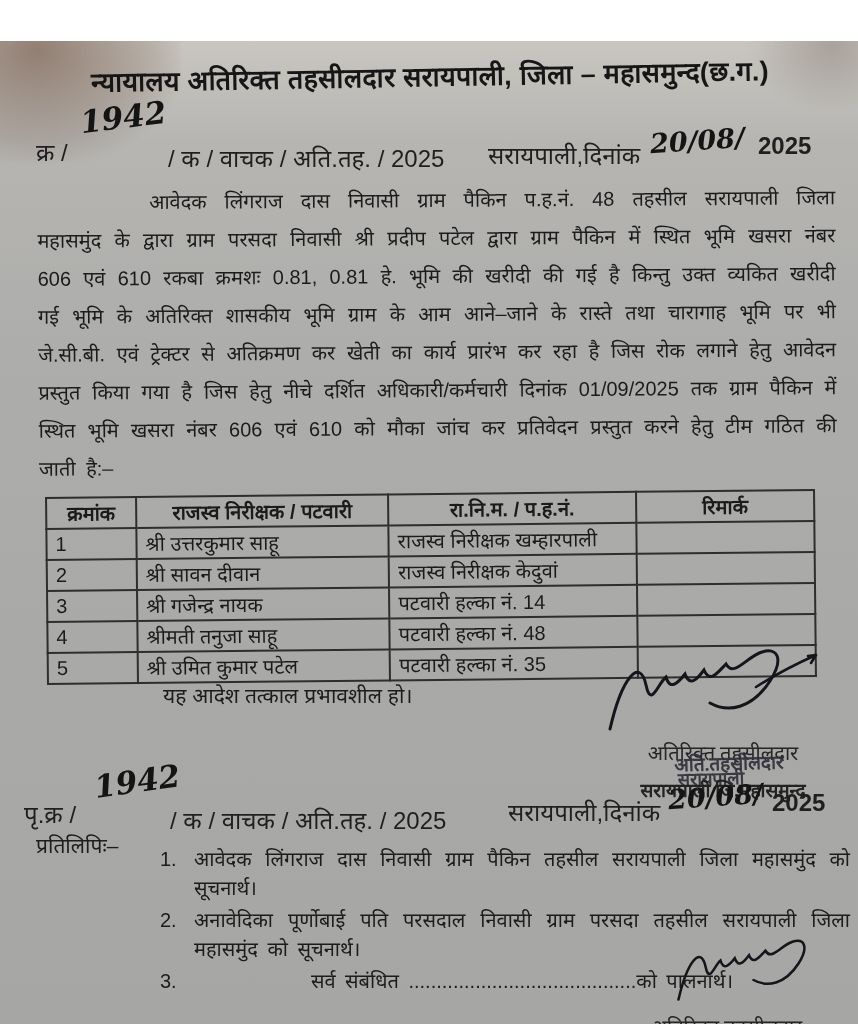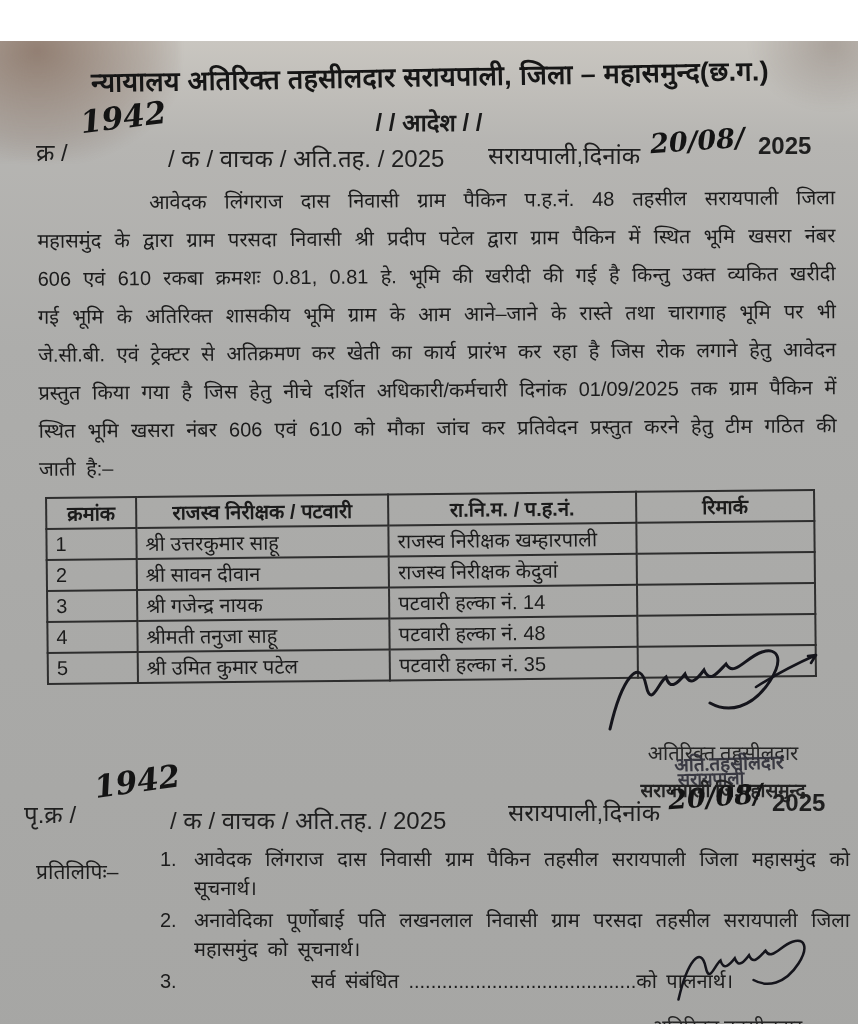--- a/index.html
+++ b/index.html
@@ -56,37 +56,36 @@
   td.c-post{width:242px;}
   td.c-remark{width:170px;}
   .order-note{position:absolute;left:163px;top:640px;font-size:21px;color:#1c1c1c;}
   .sig-block{position:absolute;width:270px;text-align:center;}
   .sig-svg{display:block;}
   .sig-lines{position:relative;height:78px;font-family:Liberation Serif, serif;}
   .sig-printed1{position:absolute;left:0;top:0;width:100%;font-size:20px;color:#262626;}
   .sig-stamp1{position:absolute;left:6px;top:11px;width:100%;font-size:19px;font-weight:700;color:#30303a;transform:rotate(-1.5deg);opacity:.92;}
   .sig-stamp2{position:absolute;left:-12px;top:27px;width:100%;font-size:18px;font-weight:700;color:#30303a;transform:rotate(-1.5deg);opacity:.92;}
   .sig-printed2{position:absolute;left:0;top:38px;width:100%;font-size:19px;font-weight:700;color:#232323;}
-  .copies-label{position:absolute;left:36px;top:816px;font-size:21px;color:#1d1d1d;text-align:center;}
+  .copies-label{position:absolute;left:36px;top:790px;font-size:21px;color:#1d1d1d;text-align:center;}
   .copies{position:absolute;left:160px;top:804px;width:690px;font-size:20px;line-height:29px;color:#1c1c1c;}
   .copy-item{display:flex;margin-bottom:3px;}
   .copy-num{width:34px;flex:0 0 34px;}
   .copy-text{flex:1;text-align:justify;word-spacing:4px;}
   .round-stamp{position:absolute;left:252px;top:970px;}
 </style>
 </head>
 <body>
 
 <div class="page">
 
   <div class="smudge"></div>
   <div class="smudge2"></div>
 
   <div class="title">न्यायालय अतिरिक्त तहसीलदार सरायपाली, जिला – महासमुन्द(छ.ग.)</div>
-  <div class="order-heading">/ / आदेश / /</div>
 
   <span class="txt" style="left:36px;top:94px;">क्र /</span>
   <span class="hw" style="left:80px;top:58px;font-size:31px;transform:rotate(-7deg);">1942</span>
   <span class="txt" style="left:168px;top:100px;">/ क / वाचक / अति.तह. / 2025</span>
   <span class="txt" style="left:488px;top:97px;">सरायपाली,दिनांक</span>
   <span class="hw" style="left:650px;top:84px;font-size:27px;transform:rotate(-4deg);">20/08/</span>
   <span class="txt" style="left:758px;top:91px;font-weight:600;">2025</span>
 
   <div class="para">आवेदक लिंगराज दास निवासी ग्राम पैकिन प.ह.नं. 48 तहसील सरायपाली जिला महासमुंद के द्वारा ग्राम परसदा निवासी श्री प्रदीप पटेल द्वारा ग्राम पैकिन में स्थित भूमि खसरा नंबर 606 एवं 610  रकबा क्रमशः 0.81, 0.81 हे. भूमि की खरीदी की गई है किन्तु उक्त व्यकित खरीदी गई भूमि के अतिरिक्त शासकीय भूमि ग्राम के आम आने–जाने के रास्ते तथा चारागाह भूमि पर भी जे.सी.बी. एवं ट्रेक्टर से अतिक्रमण कर खेती का कार्य प्रारंभ कर रहा है जिस रोक लगाने हेतु आवेदन प्रस्तुत किया गया है जिस हेतु नीचे दर्शित अधिकारी/कर्मचारी दिनांक 01/09/2025 तक ग्राम पैकिन में स्थित भूमि खसरा नंबर 606 एवं 610 को मौका जांच कर प्रतिवेदन प्रस्तुत करने हेतु टीम गठित की जाती है:–</div>
 
@@ -124,20 +123,21 @@
     </tr>
     <tr>
       <td class="c-num">5</td>
       <td class="c-name">श्री उमित कुमार पटेल</td>
       <td class="c-post">पटवारी हल्का नं. 35</td>
       <td class="c-remark"></td>
     </tr>
   </tbody>
     </table>
 
+  <div class="order-note">यह आदेश तत्काल प्रभावशील हो।</div>
 
   <div class="sig-block" style="left:588px;top:602px;">
     <svg class="sig-svg" width="240" height="96" viewBox="0 0 240 96">
       <path d="M22 86 C 34 34, 52 14, 58 42 C 63 66, 70 40, 78 34 C 82 48, 90 40, 97 31 C 102 45, 110 35, 116 27 C 122 41, 130 29, 138 21 C 146 35, 158 14, 174 9 C 190 4, 196 16, 182 38 C 164 66, 140 70, 122 60" fill="none" stroke="#15151c" stroke-width="3" stroke-linecap="round"></path>
       <path d="M168 44 C 190 30, 210 20, 228 12 L 220 13 M 228 12 L 223 20" fill="none" stroke="#15151c" stroke-width="2.6" stroke-linecap="round"></path>
     </svg>
     <div class="sig-lines">
       <div class="sig-printed1">अतिरिक्त तहसीलदार</div>
       <div class="sig-stamp1">अति.तहसीलदार</div>
       <div class="sig-stamp2">सरायपाली</div>
@@ -154,21 +154,21 @@
 
   <div class="copies-label">प्रतिलिपिः–</div>
 
   <div class="copies">
     <div class="copy-item">
       <span class="copy-num">1.</span>
       <span class="copy-text">आवेदक लिंगराज दास निवासी ग्राम पैकिन तहसील सरायपाली जिला महासमुंद को सूचनार्थ।</span>
     </div>
     <div class="copy-item">
       <span class="copy-num">2.</span>
-      <span class="copy-text">अनावेदिका पूर्णोबाई पति लखनलाल निवासी ग्राम परसदा तहसील सरायपाली जिला महासमुंद को सूचनार्थ।</span>
+      <span class="copy-text">अनावेदिका पूर्णोबाई पति परसदाल निवासी ग्राम परसदा तहसील सरायपाली जिला महासमुंद को सूचनार्थ।</span>
     </div>
     <div class="copy-item">
       <span class="copy-num">3.</span>
       <span class="copy-text" style="text-align:center;">सर्व संबंधित .........................................को पालनार्थ।</span>
     </div>
   </div>
 
   <div class="sig-block" style="left:592px;top:888px;">
     <svg class="sig-svg" style="margin-left:70px;" width="180" height="84" viewBox="0 0 240 96">
       <path d="M22 86 C 34 34, 52 14, 58 42 C 63 66, 70 40, 78 34 C 82 48, 90 40, 97 31 C 102 45, 110 35, 116 27 C 122 41, 130 29, 138 21 C 146 35, 158 14, 174 9 C 190 4, 196 16, 182 38 C 164 66, 140 70, 122 60" fill="none" stroke="#15151c" stroke-width="3.4" stroke-linecap="round"></path>

